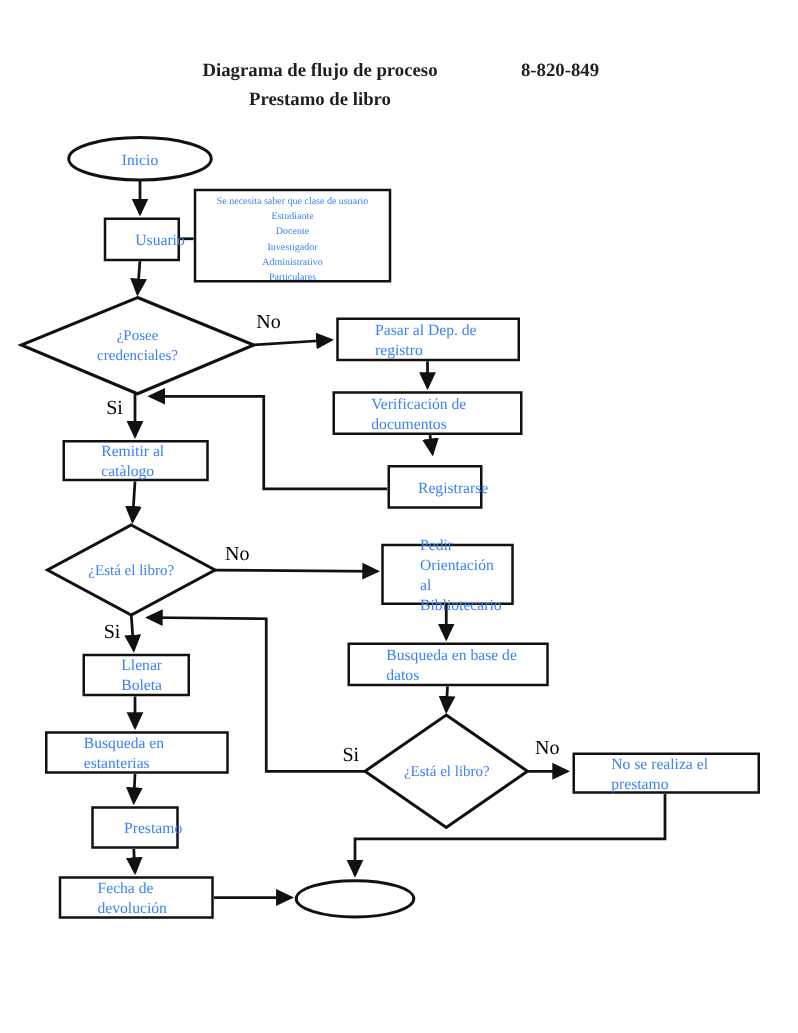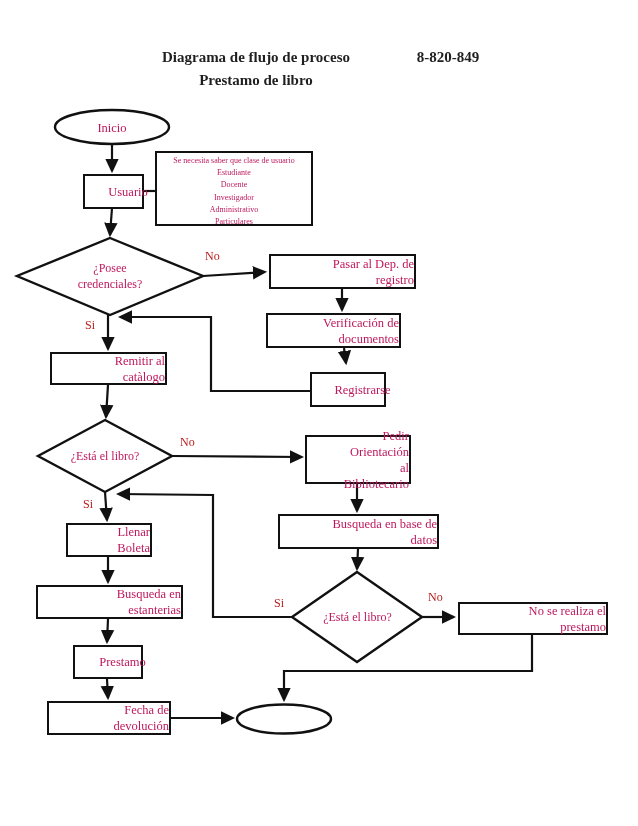--- a/index.html
+++ b/index.html
@@ -8,28 +8,28 @@
     font-family:Liberation Serif, serif;color:#1a1a1a;overflow:hidden;
   }
   .layer{position:absolute;left:0;top:0;}
   .edge{stroke:#111111;stroke-width:2.2;fill:none;}
   .shape{stroke:#111111;stroke-width:2.4;fill:#ffffff;}
   .title-block{position:absolute;left:118px;top:46px;width:276px;text-align:center;
     font-size:15px;font-weight:bold;line-height:23px;color:#1f1f1f;}
   .author-block{position:absolute;left:378px;top:46px;width:140px;text-align:center;
     font-size:15px;font-weight:bold;line-height:23px;color:#1f1f1f;}
   .node{position:absolute;box-sizing:border-box;display:flex;flex-direction:column;
-    align-items:center;justify-content:center;text-align:right;
-    font-size:12.5px;line-height:16px;color:#be185d;}
+    align-items:center;justify-content:center;text-align:left;
+    font-size:12.5px;line-height:16px;color:#3b82f6;}
   .box{border:2px solid #111111;background:#ffffff;padding-left:29px;}
   .note{border:2px solid #111111;background:#ffffff;font-size:8px;line-height:12.2px;
     padding-top:2px;justify-content:flex-start;}
   .note div{white-space:nowrap;}
   .overlay{background:transparent;border:none;}
-  .edge-label{position:absolute;font-size:12px;color:#b91c1c;}
+  .edge-label{position:absolute;font-size:16px;color:#000000;}
 </style>
 </head>
 <body>
 
 <div class="page">
 
   <div class="title-block">
     <div>Diagrama de flujo de proceso</div>
     <div>Prestamo de libro</div>
   </div>
@@ -82,21 +82,21 @@
     <div>Docente</div>
     <div>Investigador</div>
     <div>Administrativo</div>
     <div>Particulares</div>
   </div>
 
   <div class="node box" style="left:269px;top:254px;width:147px;height:35px">
     <div>Pasar al Dep. de registro</div>
   </div>
 
-  <div class="node box" style="left:266px;top:313px;width:135px;height:35px">
+  <div class="node box" style="left:266px;top:313px;width:152px;height:35px">
     <div>Verificación de documentos</div>
   </div>
 
   <div class="node box" style="left:310px;top:372px;width:76px;height:35px">
     <div>Registrarse</div>
   </div>
 
   <div class="node box" style="left:50px;top:352px;width:117px;height:33px">
     <div>Remitir al catàlogo</div>
   </div>

